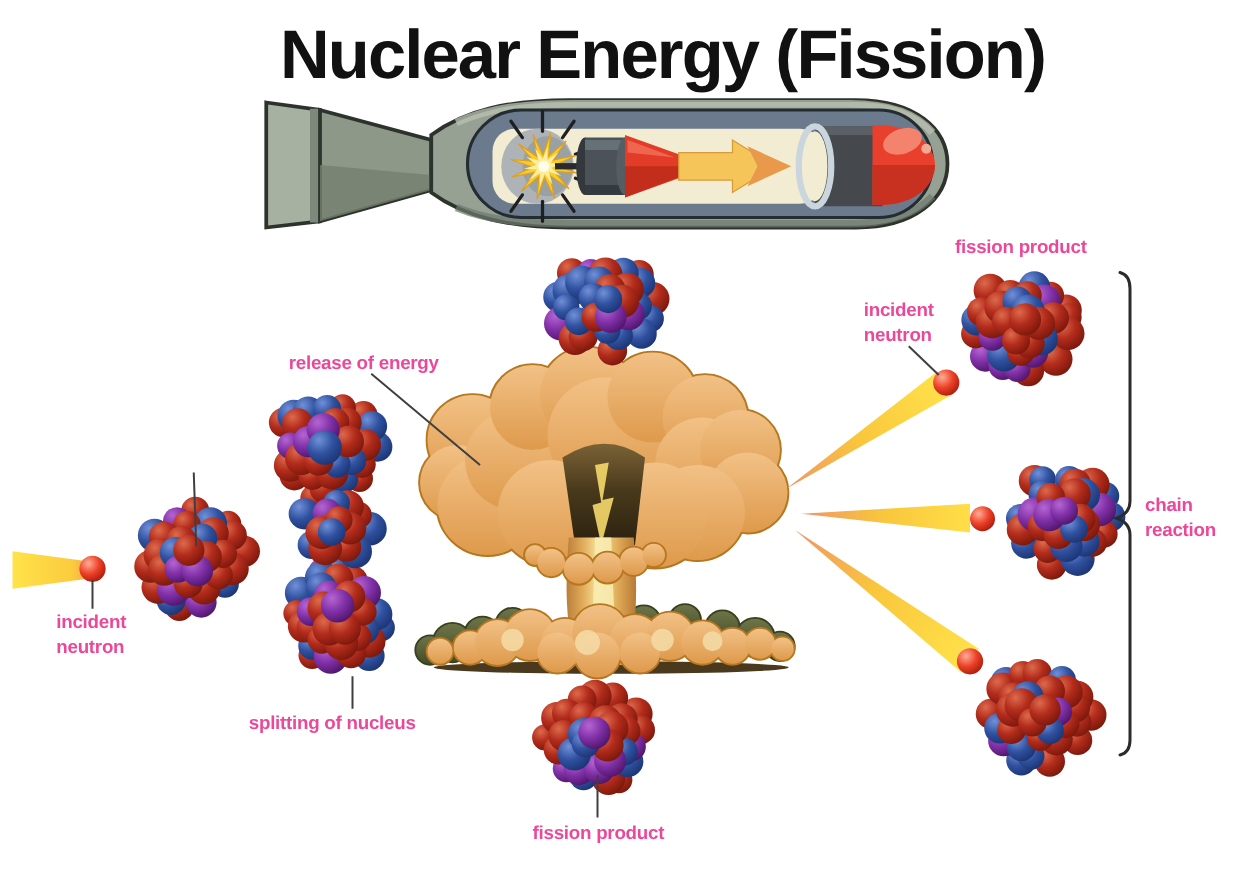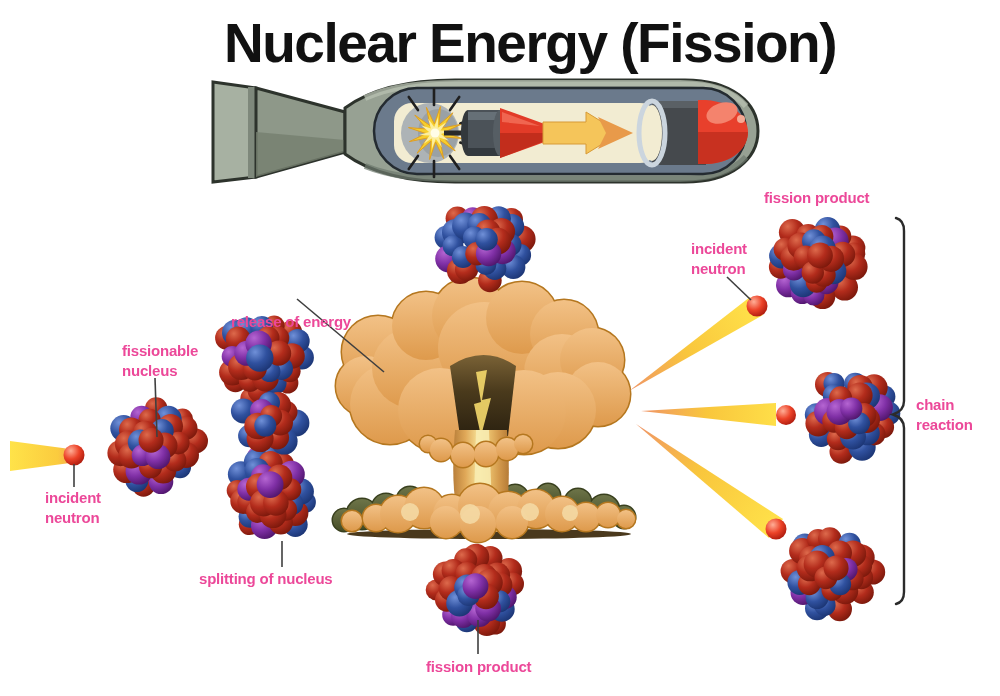--- a/index.html
+++ b/index.html
@@ -548,25 +548,23 @@
       <line x1="282" y1="541" x2="282" y2="567"></line>
       <line x1="478" y1="620" x2="478" y2="654"></line>
       <line x1="727" y1="277" x2="751" y2="300"></line>
     </g>
 
     <path d="M896 218 Q904 220 904 231 L904 401 Q904 411 893 414.5 Q904 418 904 428 L904 592 Q904 602 896 604" fill="none" stroke="#2b2b2b" stroke-width="2.4" stroke-linecap="round"></path>
   </svg>
 
   <div class="title">Nuclear Energy (Fission)</div>
 
-  <div class="lbl" style="left:122px;top:341px;">fissionable
-nucleus</div>
   <div class="lbl" style="left:45px;top:488px;">incident
 neutron</div>
-  <div class="lbl" style="left:231px;top:281px;margin-top:31px;">release of energy</div>
+  <div class="lbl" style="left:231px;top:281px;">release of energy</div>
   <div class="lbl" style="left:199px;top:569px;">splitting of nucleus</div>
   <div class="lbl" style="left:426px;top:657px;">fission product</div>
   <div class="lbl" style="left:764px;top:188px;">fission product</div>
   <div class="lbl" style="left:691px;top:239px;">incident
 neutron</div>
   <div class="lbl" style="left:916px;top:395px;">chain
 reaction</div>
 </div>
 
 </body></html>

